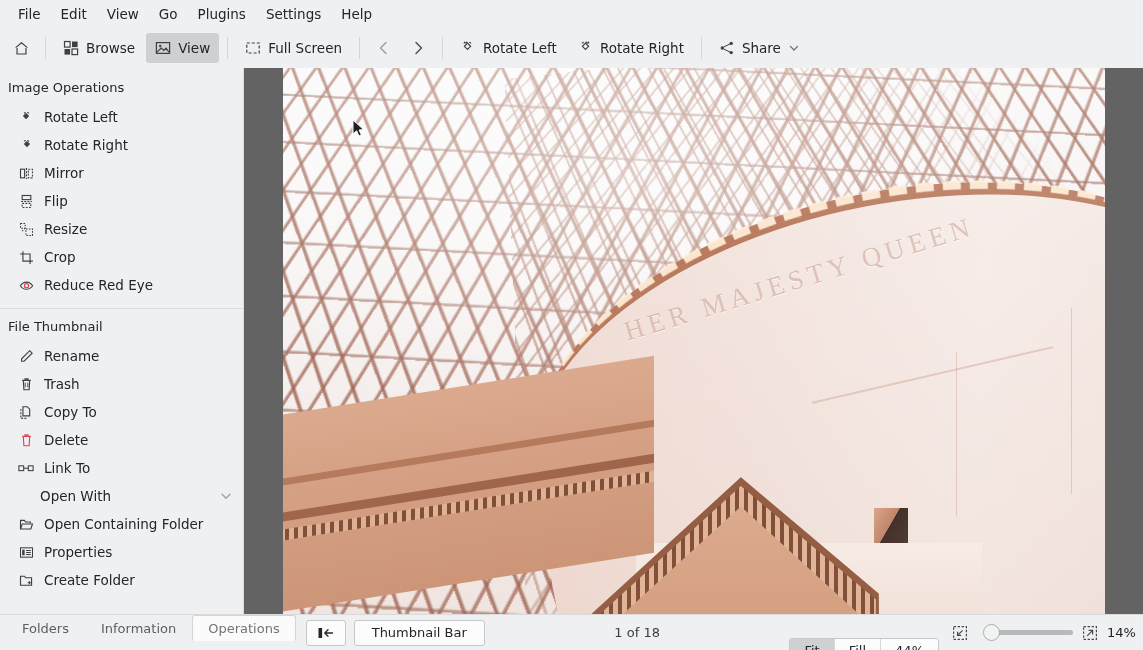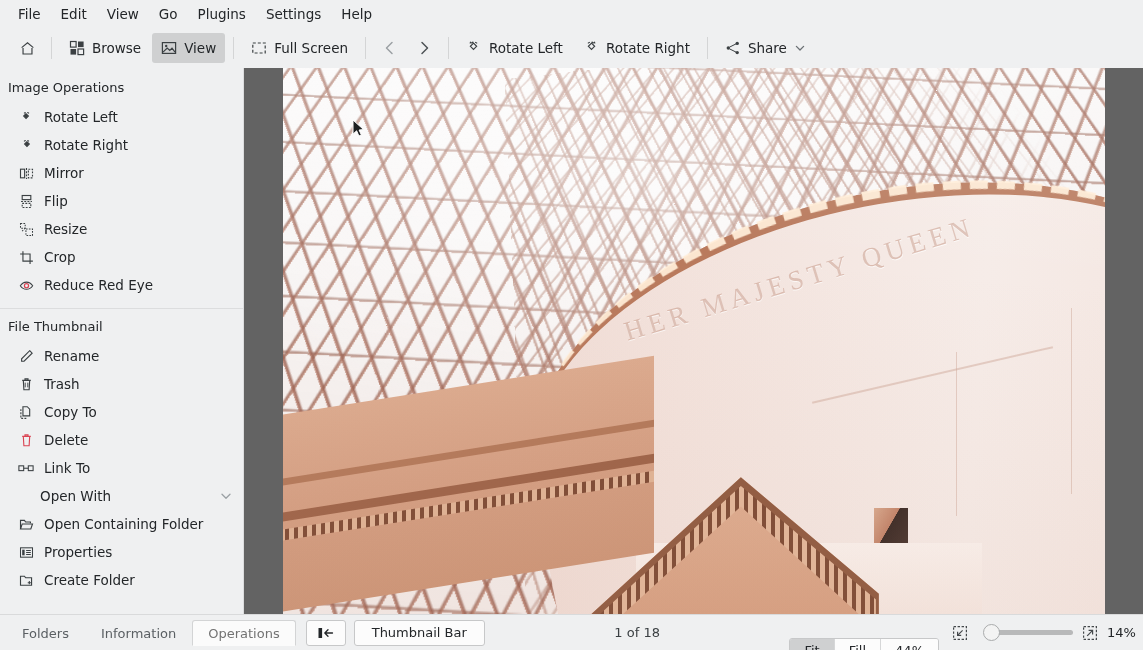--- a/index.html
+++ b/index.html
@@ -20,21 +20,21 @@
     padding-left: 8px;
     background: #eff0f1;
     font-size: 13.5px;
   }
   .menu-item { padding: 4px 10px; border-radius: 3px; color: #232629; white-space: nowrap; }
 
   
   .toolbar {
     height: 40px; flex: 0 0 40px;
     display: flex; align-items: center;
-    padding: 0 12px;
+    padding: 0 6px;
     background: #eff0f1;
     font-size: 13.5px;
     gap: 2px;
   }
   .tb-btn {
     display: flex; align-items: center; gap: 7px;
     height: 30px; padding: 0 9px;
     border-radius: 3px; color: #232629; white-space: nowrap;
     background: transparent;
   }
@@ -203,21 +203,21 @@
 
   
   .statusbar {
     height: 36px; flex: 0 0 36px;
     display: flex; align-items: center;
     background: #eff0f1;
     border-top: 1px solid #d9dadb;
     padding: 0 6px;
     font-size: 13px;
   }
-  .tabs { display: flex; align-items: center; height: 36px; gap: 0; }
+  .tabs { display: flex; align-items: flex-start; height: 36px; gap: 0; }
   .tab {
     padding: 0 15px; height: 26px; line-height: 26px;
     color: #5a5f63; white-space: nowrap;
     border: 1px solid transparent;
   }
   .tab.active {
     background: #fbfbfb; color: #737373;
     border: 1px solid #d3d4d5; border-bottom-color:#fbfbfb;
     border-radius: 3px 3px 0 0;
   }

